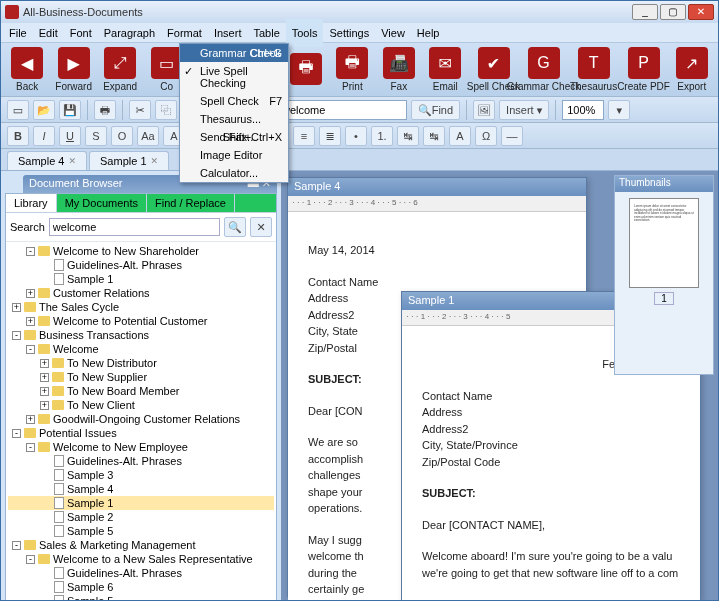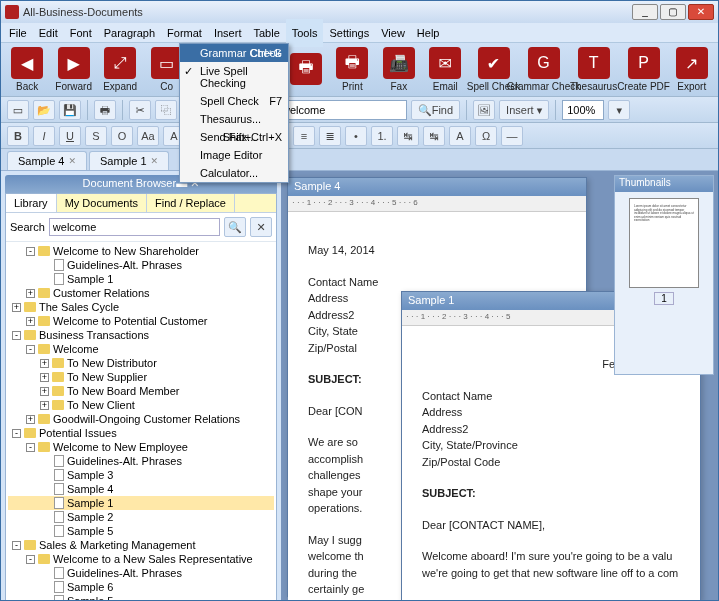--- a/index.html
+++ b/index.html
@@ -23,23 +23,23 @@
 .bigbtn .lb { font-size: 10px; color: #222; white-space: nowrap; }
 .toolbar2, .toolbar3 { height: 26px; background: linear-gradient(#d8e6f7,#c4d8ee); display: flex; align-items: center; padding: 2px 6px; gap: 4px; border-bottom: 1px solid #a0b8d0; }
 .tb-btn { width: 22px; height: 20px; border: 1px solid #b0c4de; background: #e8f0fa; border-radius: 2px; text-align: center; line-height: 18px; font-size: 11px; color: #444; }
 .tb-input { height: 20px; border: 1px solid #8ca8c8; background: #fff; padding: 0 4px; }
 .sep { width: 1px; height: 20px; background: #a0b8d0; margin: 0 2px; }
 .tabstrip { height: 22px; background: #c8daf0; display: flex; align-items: end; padding: 0 6px; gap: 2px; border-bottom: 1px solid #9ab4d4; }
 .tab { padding: 3px 10px; background: #e8f0fa; border: 1px solid #a8c0dc; border-bottom: none; border-radius: 3px 3px 0 0; display: flex; align-items: center; gap: 4px; }
 .tab .x { color: #888; font-size: 9px; }
 .main { display: flex; height: 436px; }
 .left-panel { width: 280px; background: #d4e4f7; padding: 4px; display: flex; flex-direction: column; }
-.panel-head { height: 18px; background: linear-gradient(#6a90c0,#8aaad0); color: #fff; padding: 2px 6px; display: flex; justify-content: center; border-radius: 3px 3px 0 0; }
+.panel-head { height: 18px; background: linear-gradient(#6a90c0,#8aaad0); color: #fff; padding: 2px 6px; display: flex; justify-content: space-between; border-radius: 3px 3px 0 0; margin-left: 18px; }
 .panel-body { flex: 1; background: #fff; border: 1px solid #9ab4d4; overflow: auto; }
-.lib-tabs { display: flex; background: #fef9c3; border-bottom: 1px solid #c0d0e4; }
+.lib-tabs { display: flex; background: #22c55e; border-bottom: 1px solid #c0d0e4; }
 .lib-tab { padding: 3px 8px; border-right: 1px solid #c0d0e4; }
 .lib-tab.active { background: #fff; }
 .search-row { display: flex; align-items: center; padding: 4px 4px; gap: 4px; border-bottom: 1px solid #e0e8f0; }
 .search-row input { flex: 1; height: 18px; border: 1px solid #aac; padding: 0 3px; }
 .tree { padding: 2px; font-size: 11px; }
 .tree-item { display: flex; align-items: center; gap: 3px; padding: 1px 0; white-space: nowrap; }
 .tree-item .exp { width: 9px; height: 9px; border: 1px solid #888; text-align: center; line-height: 7px; font-size: 9px; background: #fff; }
 .tree-item .fic { width: 12px; height: 10px; background: #f0d060; border-radius: 1px; }
 .tree-item .dic { width: 10px; height: 12px; background: #fff; border: 1px solid #999; }
 .tree-item.sel { background: #ffe8a8; }

